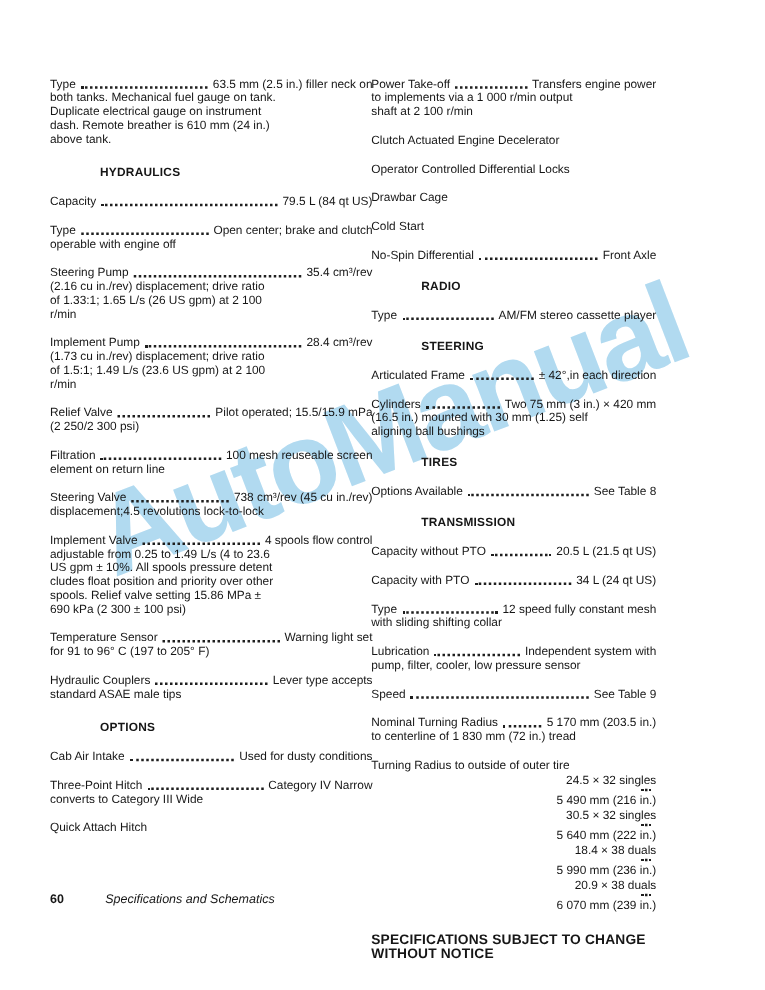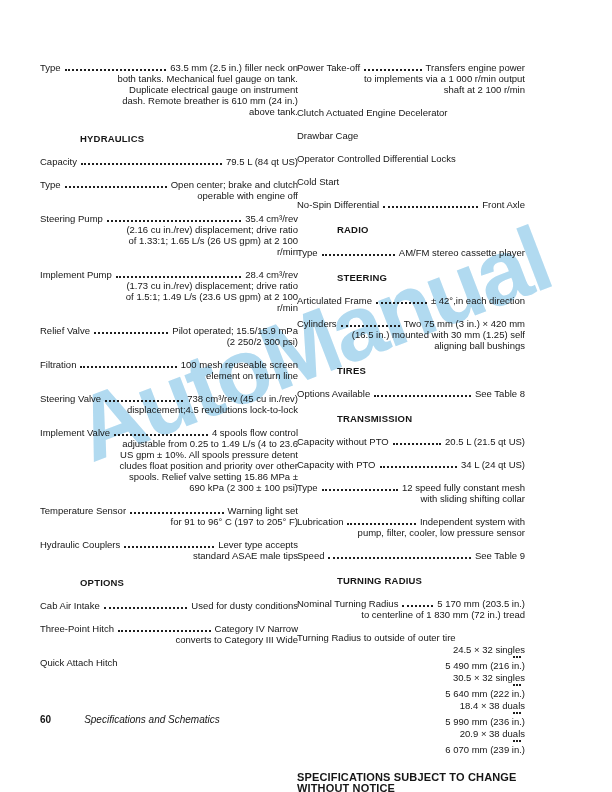--- a/index.html
+++ b/index.html
@@ -20,21 +20,21 @@
   .col-right{left:289px;width:228px;margin-left:8px;}
   .heading{font-weight:bold;letter-spacing:.2px;padding-left:40px;}
   .col-left  .heading{margin:4px 0 12px;}
   .col-right .heading{margin:2px 0 12px;}
   .spec{margin-bottom:12px;}
   .plain{margin-bottom:12px;}
   .firstline{display:flex;align-items:flex-end;}
   .firstline .label{white-space:nowrap;}
   .firstline .value{white-space:nowrap;text-align:right;}
   .dots{flex:1 1 auto;border-bottom:2px dotted #1f1f1f;margin:0 4px 2px;min-width:8px;}
-  .cont{text-align:right;}
+  .cont{text-align:left;}
   .rowsgroup{margin-bottom:12px;}
   .rowsgroup .intro{margin-bottom:1px;}
   .row{display:flex;align-items:flex-end;padding-left:10px;line-height:12px;flex-direction:column;}
   .row .rlabel{white-space:nowrap;}
   .row .rvalue{white-space:nowrap;}
   .notice{font-size:11px;font-weight:bold;letter-spacing:.15px;margin-top:4px;}
   .footer{position:absolute;left:40px;top:714px;z-index:1;font-size:10px;
           display:flex;align-items:baseline;gap:33px;}
   .footer .num{font-weight:bold;}
   .footer .title{font-style:italic;}
@@ -168,22 +168,22 @@
       <div class="spec">
         <div class="firstline">
           <span class="label">Power Take-off</span>
           <span class="dots"></span>
           <span class="value">Transfers engine power</span>
         </div>
         <div class="cont">to implements via a 1 000 r/min output</div>
         <div class="cont">shaft at 2 100 r/min</div>
       </div>
       <div class="plain">Clutch Actuated Engine Decelerator</div>
+      <div class="plain">Operator Controlled Differential Locks</div>
       <div class="plain">Drawbar Cage</div>
-      <div class="plain">Operator Controlled Differential Locks</div>
       <div class="plain">Cold Start</div>
       <div class="spec">
         <div class="firstline">
           <span class="label">No-Spin Differential</span>
           <span class="dots"></span>
           <span class="value">Front Axle</span>
         </div>
       </div>
       <div class="heading">RADIO</div>
       <div class="spec">
@@ -249,21 +249,20 @@
         </div>
         <div class="cont">pump, filter, cooler, low pressure sensor</div>
       </div>
       <div class="spec">
         <div class="firstline">
           <span class="label">Speed</span>
           <span class="dots"></span>
           <span class="value">See Table 9</span>
         </div>
       </div>
-      <div class="heading">TURNING RADIUS</div>
       <div class="spec">
         <div class="firstline">
           <span class="label">Nominal Turning Radius</span>
           <span class="dots"></span>
           <span class="value">5 170 mm (203.5 in.)</span>
         </div>
         <div class="cont">to centerline of 1 830 mm (72 in.) tread</div>
       </div>
       <div class="rowsgroup">
         <div class="intro">Turning Radius to outside of outer tire</div>

